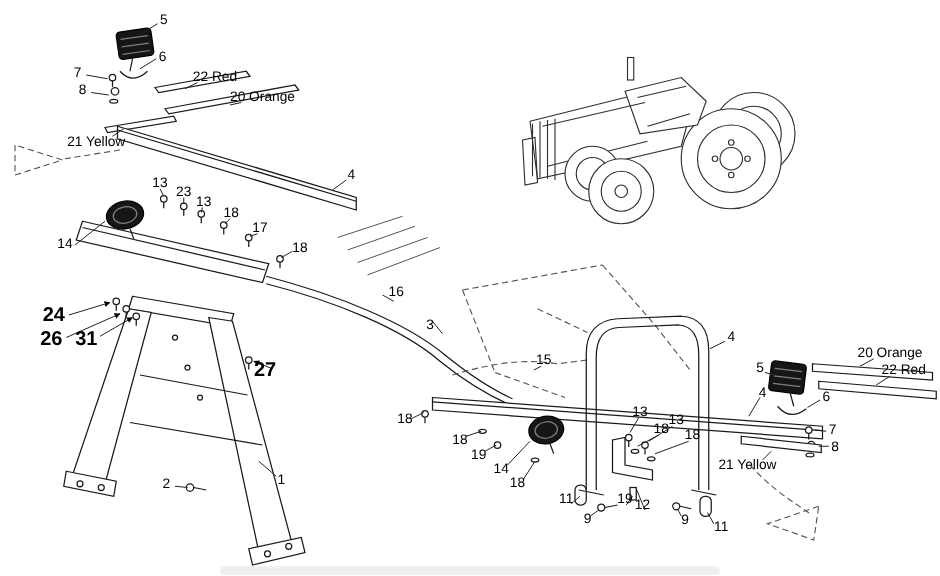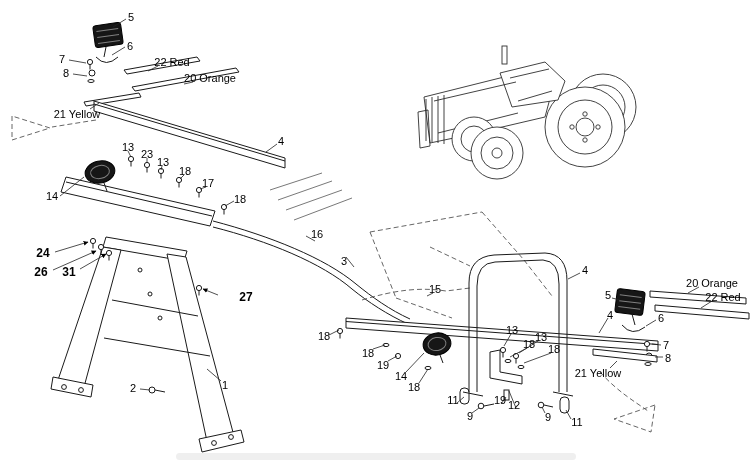--- a/index.html
+++ b/index.html
@@ -2,21 +2,21 @@
 <html><head>
 <meta charset="utf-8">
 <style>
   html,body{margin:0;padding:0;background:#fff;}
   .stage{position:relative;width:752px;height:461px;background:#fff;overflow:hidden;
          font-family:"Liberation Sans",sans-serif;}
   .art{position:absolute;left:0;top:0;width:752px;height:461px;}
   .callouts{position:absolute;left:0;top:0;width:752px;height:461px;pointer-events:none;}
   .callout{position:absolute;transform:translate(-50%,-50%);font-size:11px;line-height:1;
            color:#000;white-space:nowrap;}
-  .callout.bold{font-weight:bold;font-size:12px;}
+  .callout.bold{font-weight:bold;font-size:16px;}
   .bottom-bar{position:absolute;left:176px;right:176px;bottom:1px;height:7px;
               border-radius:4px;background:#efefef;}
   
   .art .ln{stroke:#1a1a1a;fill:none;stroke-width:1;}
   .art .fw{fill:#fff;stroke:#1a1a1a;stroke-width:1;}
   .art .fd{fill:#161616;stroke:#000;stroke-width:1;}
   .art .inner{stroke:#808080;fill:none;stroke-width:1;}
   .art .ghost{stroke:#2e2e2e;fill:none;stroke-width:.9;}
   .art .ghostf{fill:#fff;stroke:#2e2e2e;stroke-width:.9;}
   .art .dash{stroke:#555;fill:none;stroke-width:.9;stroke-dasharray:5 3;}
@@ -220,21 +220,21 @@
       <span class="callout" style="left: 128px; top: 147px;">13</span>
       <span class="callout" style="left: 147px; top: 154px;">23</span>
       <span class="callout" style="left: 163px; top: 162px;">13</span>
       <span class="callout" style="left: 185px; top: 171px;">18</span>
       <span class="callout" style="left: 208px; top: 183px;">17</span>
       <span class="callout" style="left: 52px; top: 196px;">14</span>
       <span class="callout" style="left: 240px; top: 199px;">18</span>
       <span class="callout bold" style="left: 43px; top: 253px;">24</span>
       <span class="callout bold" style="left: 41px; top: 272px;">26</span>
       <span class="callout bold" style="left: 69px; top: 272px;">31</span>
-      <span class="callout bold" style="left: 246px; top: 297px;">27</span>
+      <span class="callout bold" style="left: 212px; top: 297px;">27</span>
       <span class="callout" style="left: 317px; top: 234px;">16</span>
       <span class="callout" style="left: 344px; top: 261px;">3</span>
       <span class="callout" style="left: 435px; top: 289px;">15</span>
       <span class="callout" style="left: 324px; top: 336px;">18</span>
       <span class="callout" style="left: 368px; top: 353px;">18</span>
       <span class="callout" style="left: 383px; top: 365px;">19</span>
       <span class="callout" style="left: 401px; top: 376px;">14</span>
       <span class="callout" style="left: 414px; top: 387px;">18</span>
       <span class="callout" style="left: 512px; top: 330px;">13</span>
       <span class="callout" style="left: 529px; top: 344px;">18</span>

